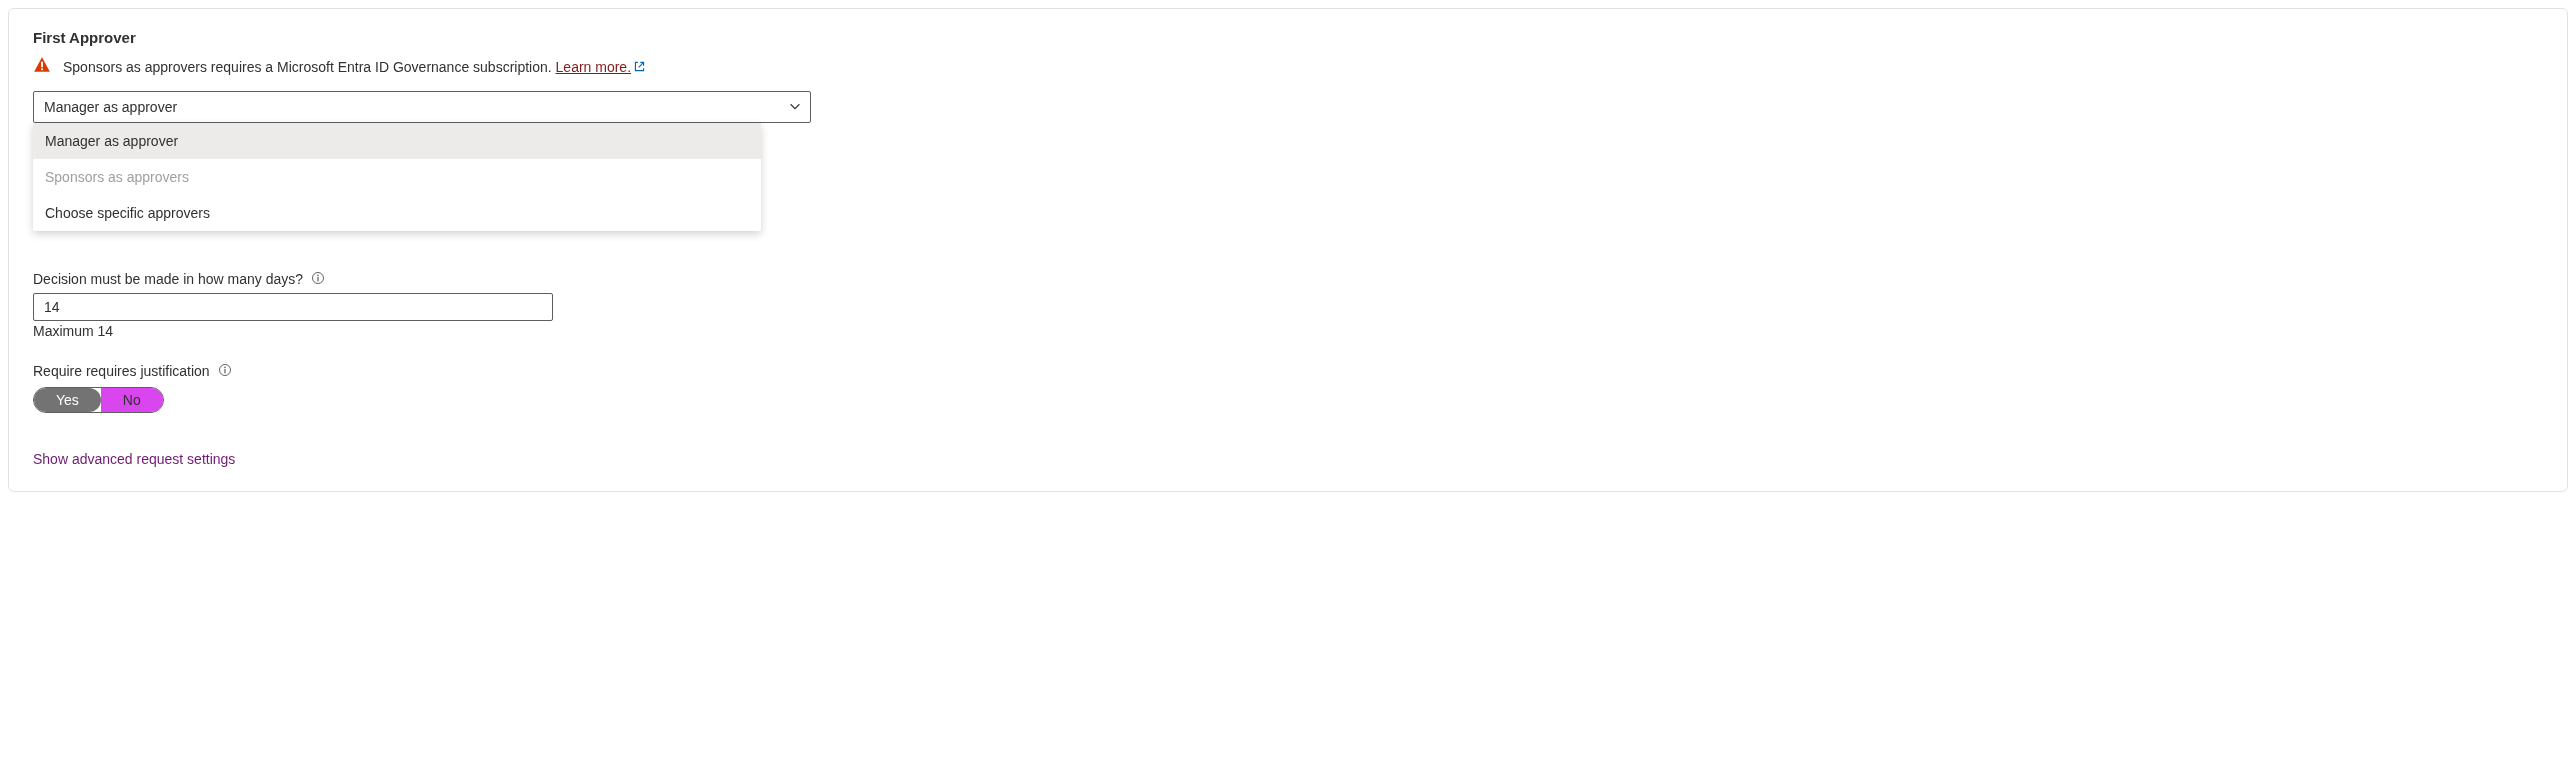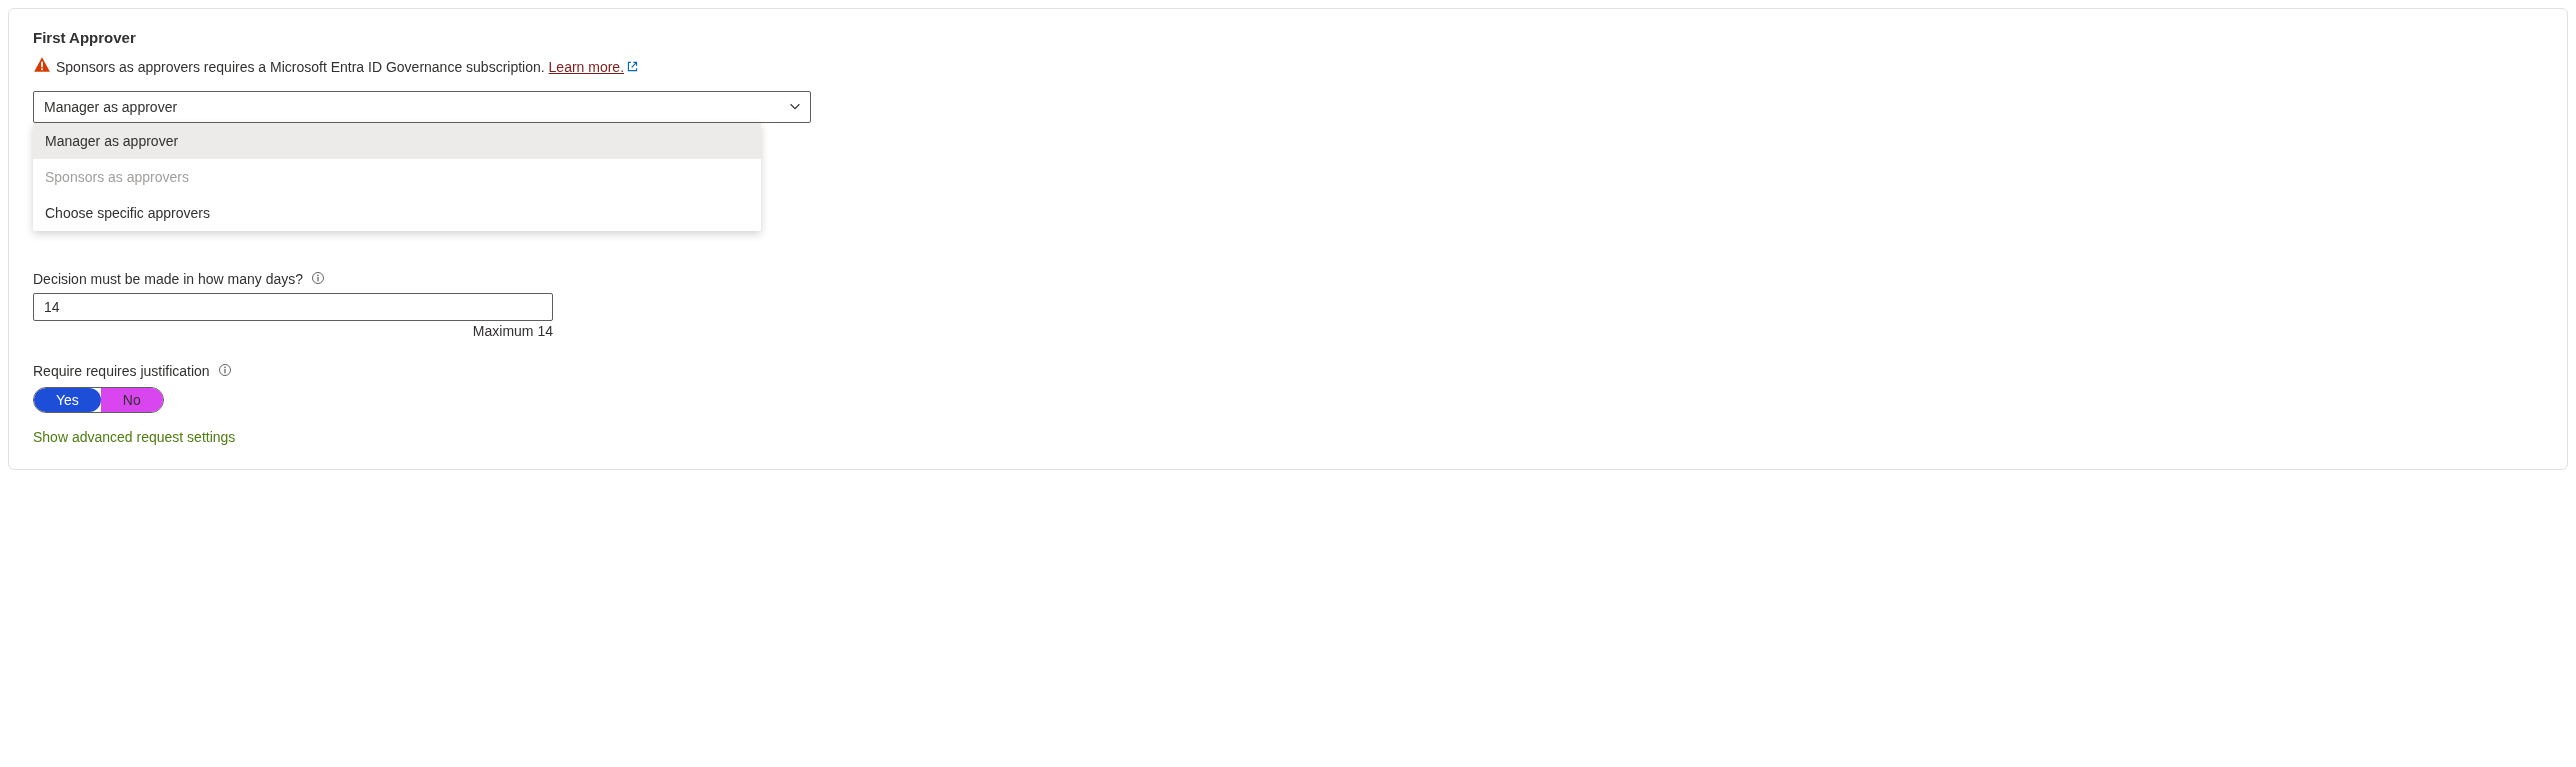--- a/index.html
+++ b/index.html
@@ -17,21 +17,21 @@
       position: relative;
     }
     .section-title {
       font-weight: 600;
       font-size: 15px;
       margin-bottom: 10px;
     }
     .info-row {
       display: flex;
       align-items: center;
-      gap: 5px;
+      gap: 12px;
       margin-bottom: 14px;
     }
     .warning-icon {
       flex-shrink: 0;
     }
     .info-text {
       font-size: 14px;
       color: #323130;
     }
     .link {
@@ -105,21 +105,20 @@
       border: 1px solid #605e5c;
       border-radius: 2px;
       padding: 0 10px;
       font-size: 14px;
       font-family: inherit;
       color: #323130;
     }
     .input-helper {
       width: 520px;
       max-width: 100%;
-      text-align: right;
       font-size: 14px;
       color: #323130;
       margin-top: 2px;
     }
     .toggle-group {
       display: inline-flex;
       align-items: stretch;
       border: 1px solid #605e5c;
       border-radius: 996px;
       overflow: hidden;
@@ -131,29 +130,29 @@
       align-items: center;
       justify-content: center;
       padding: 0 22px;
       font-size: 14px;
       cursor: pointer;
       background: #d946ef;
       color: #323130;
       min-width: 56px;
     }
     .toggle-option.active {
-      background: #1d4ed8;
+      background: #737373;
       color: #fff;
       border-radius: 996px;
     }
     .link-button {
-      color: #4d7c0f;
-      font-size: 14px;
-      cursor: pointer;
-      margin-top: 16px;
+      color: #701a75;
+      font-size: 14px;
+      cursor: pointer;
+      margin-top: 38px;
       display: inline-block;
     }
     .mt-section { margin-top: 24px; }
   </style>
 </head>
 <body>
 
 <div class="panel">
 
   <div class="section-title">First Approver</div>

